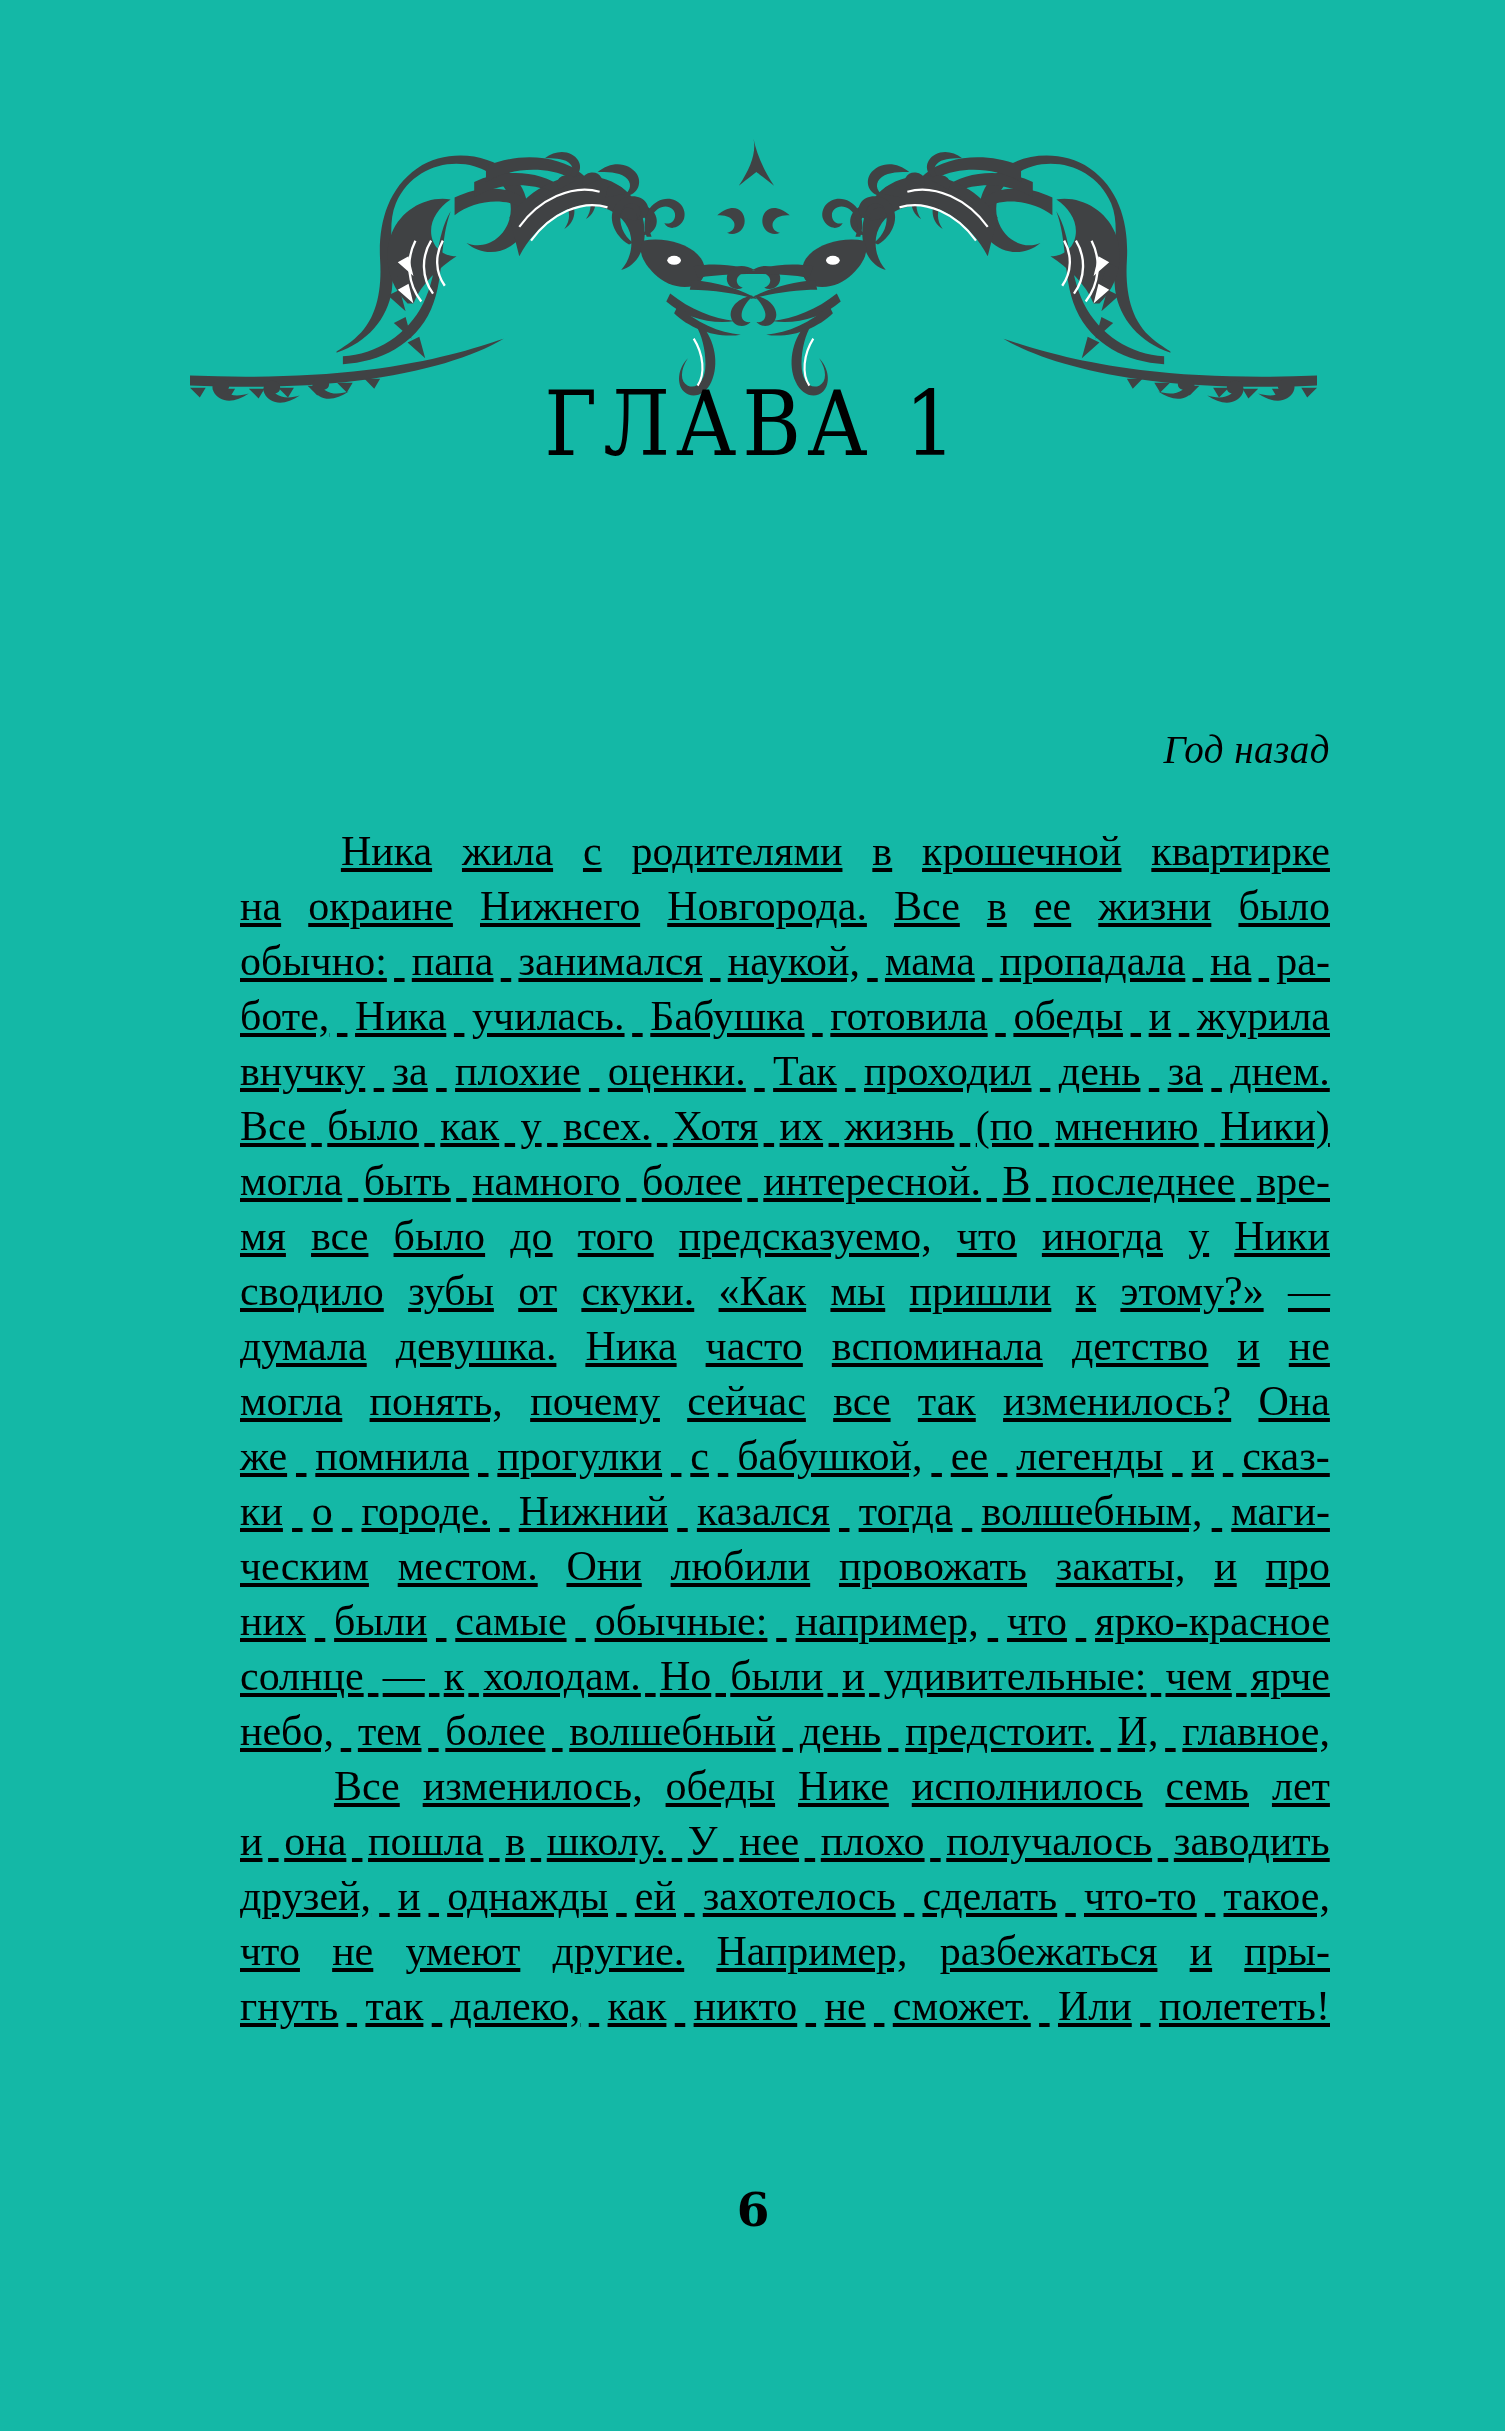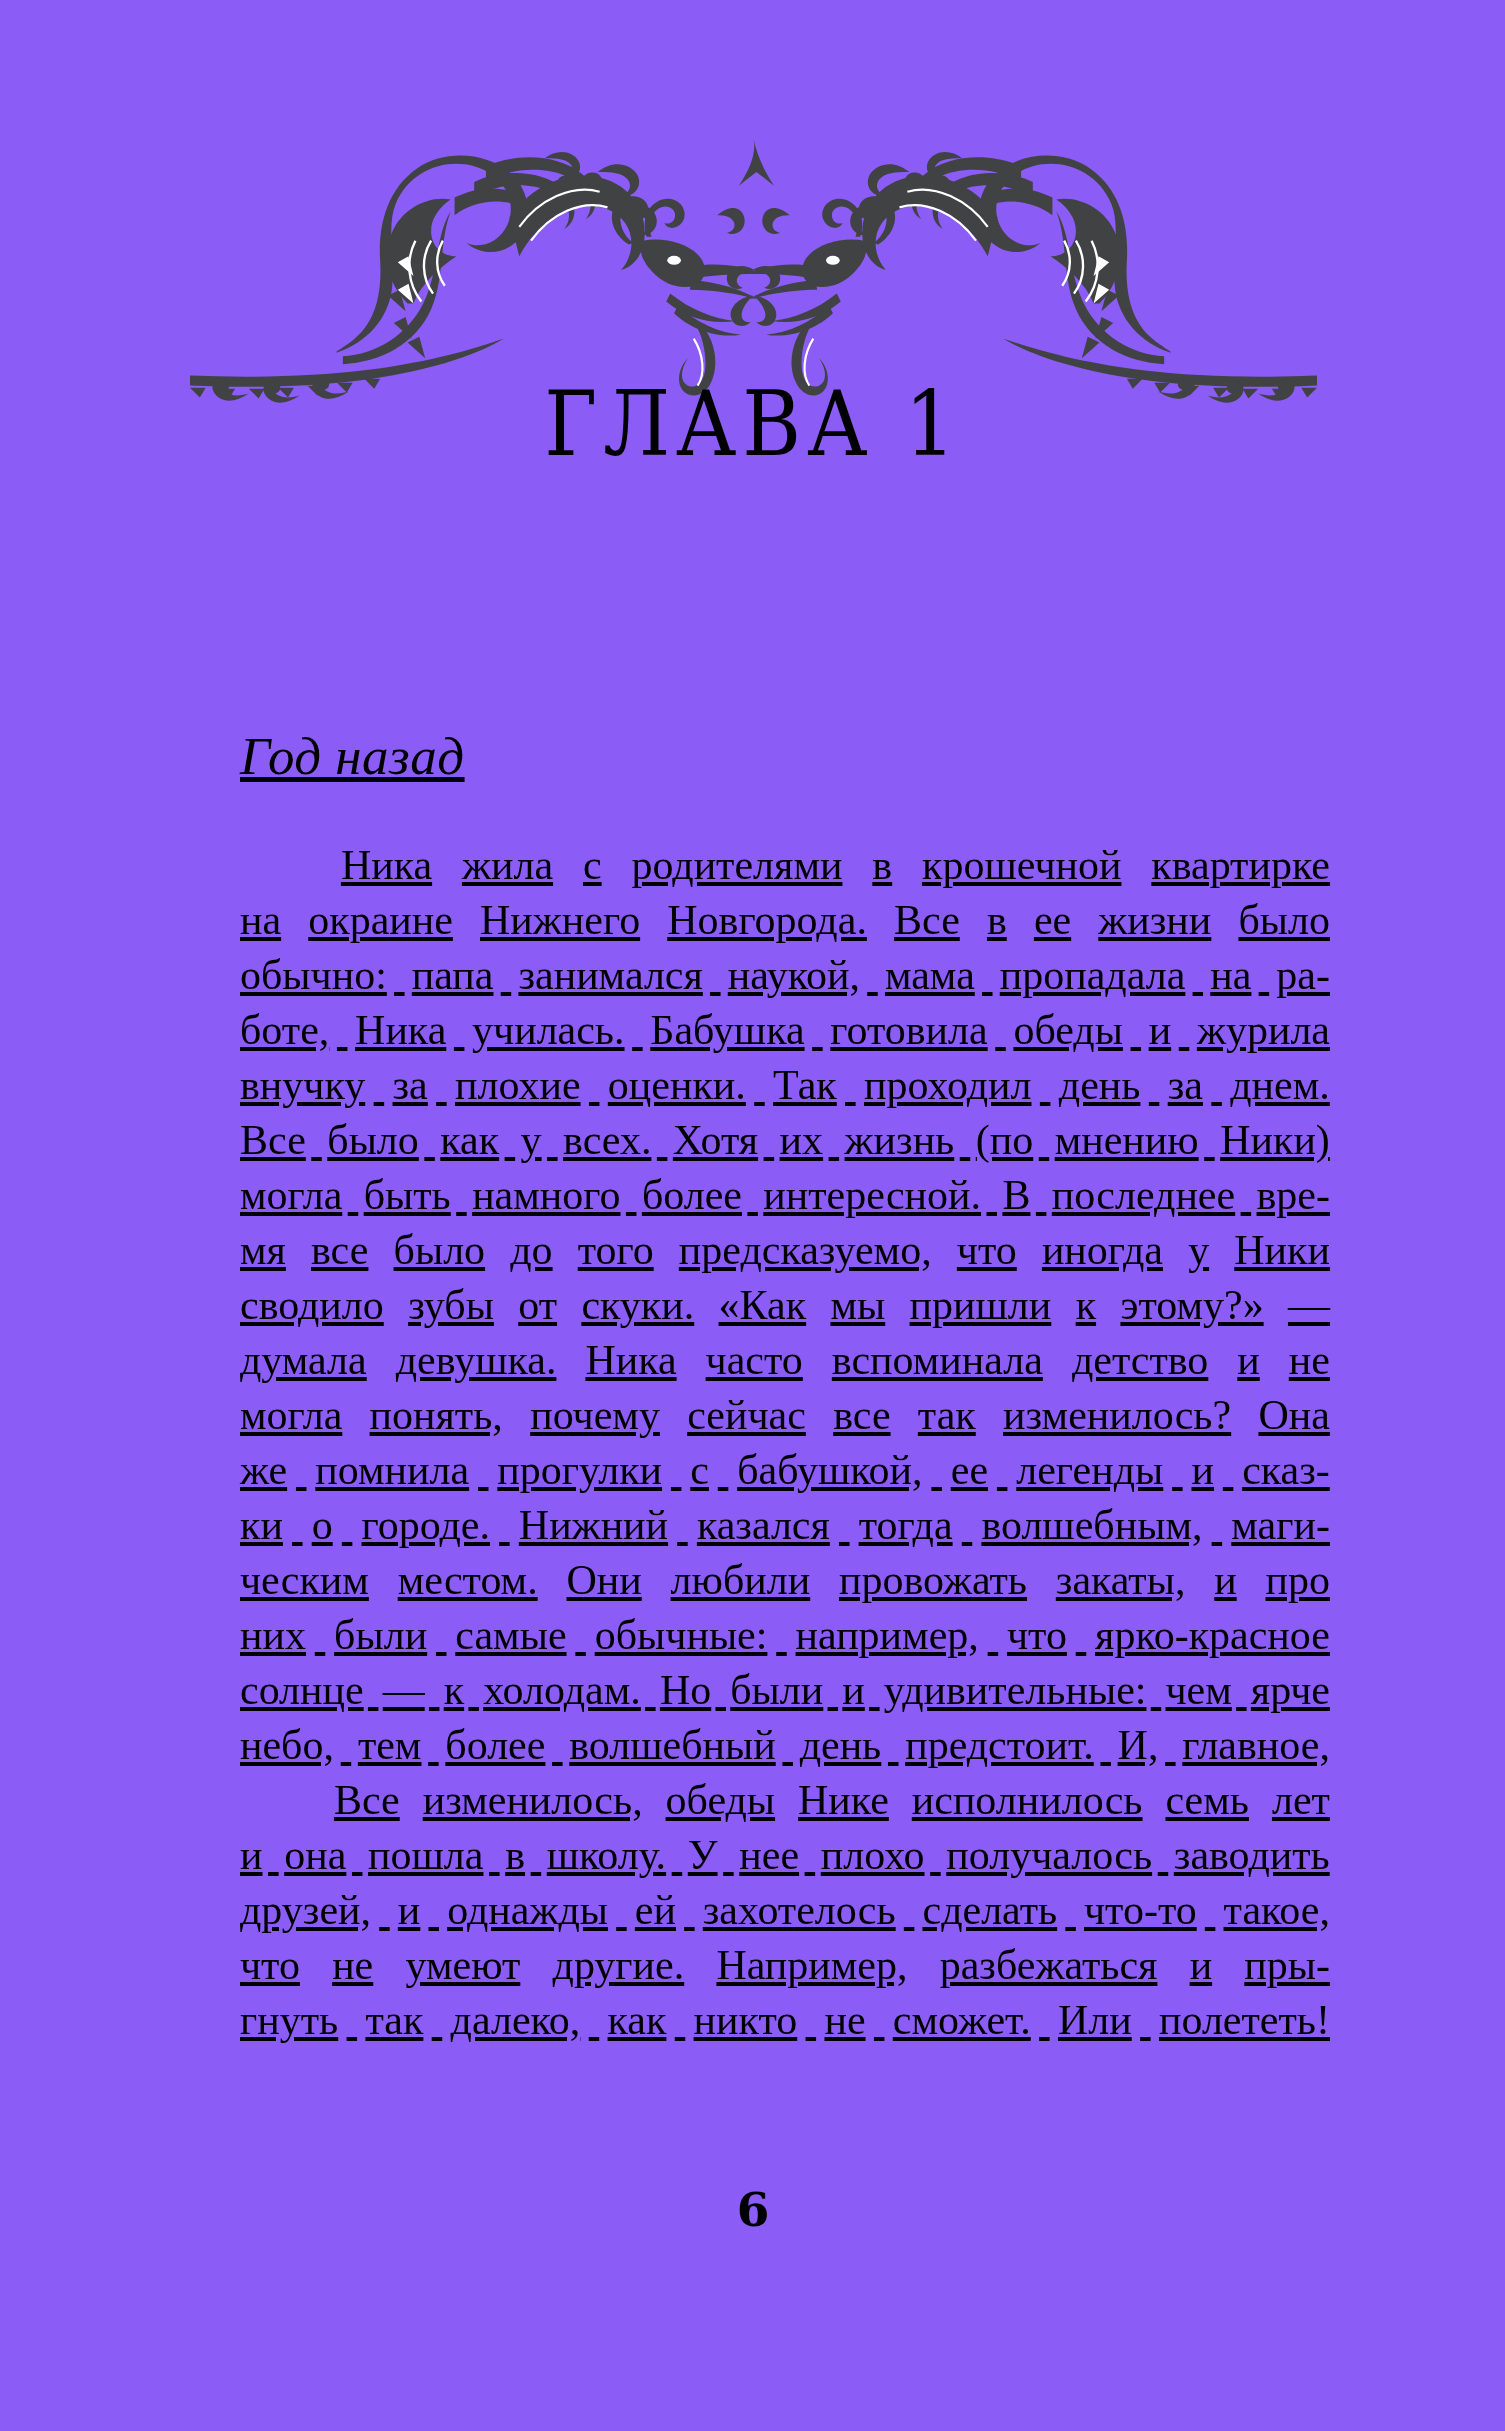--- a/index.html
+++ b/index.html
@@ -13,21 +13,21 @@
     font-family: "Liberation Serif", "DejaVu Serif", serif;
     color: #000000;
     position: relative;
     overflow: hidden;
   }
 
   .page {
     position: relative;
     width: 1506px;
     height: 2432px;
-    background: #8b5cf6;
+    background: #14b8a6;
     box-sizing: border-box;
   }
 
   
   .chapter-header {
     position: absolute;
     left: 0;
     top: 127px;
     width: 1506px;
     text-align: center;
@@ -62,26 +62,25 @@
   
   .content {
     position: absolute;
     left: 240px;
     top: 730px;
     width: 1090px;
   }
 
   .subtitle {
     font-style: italic;
-    font-size: 53px;
+    font-size: 39px;
     line-height: 1;
-    text-align: left;
+    text-align: right;
     margin: 0 0 55px 0;
     letter-spacing: 0.5px;
-    text-decoration: underline;
   }
 
   .para {
     margin: 0;
     font-size: 42px;
     line-height: 55px;
     text-align: justify;
     text-align-last: left;
     letter-spacing: 0px;
     word-spacing: 0px;

